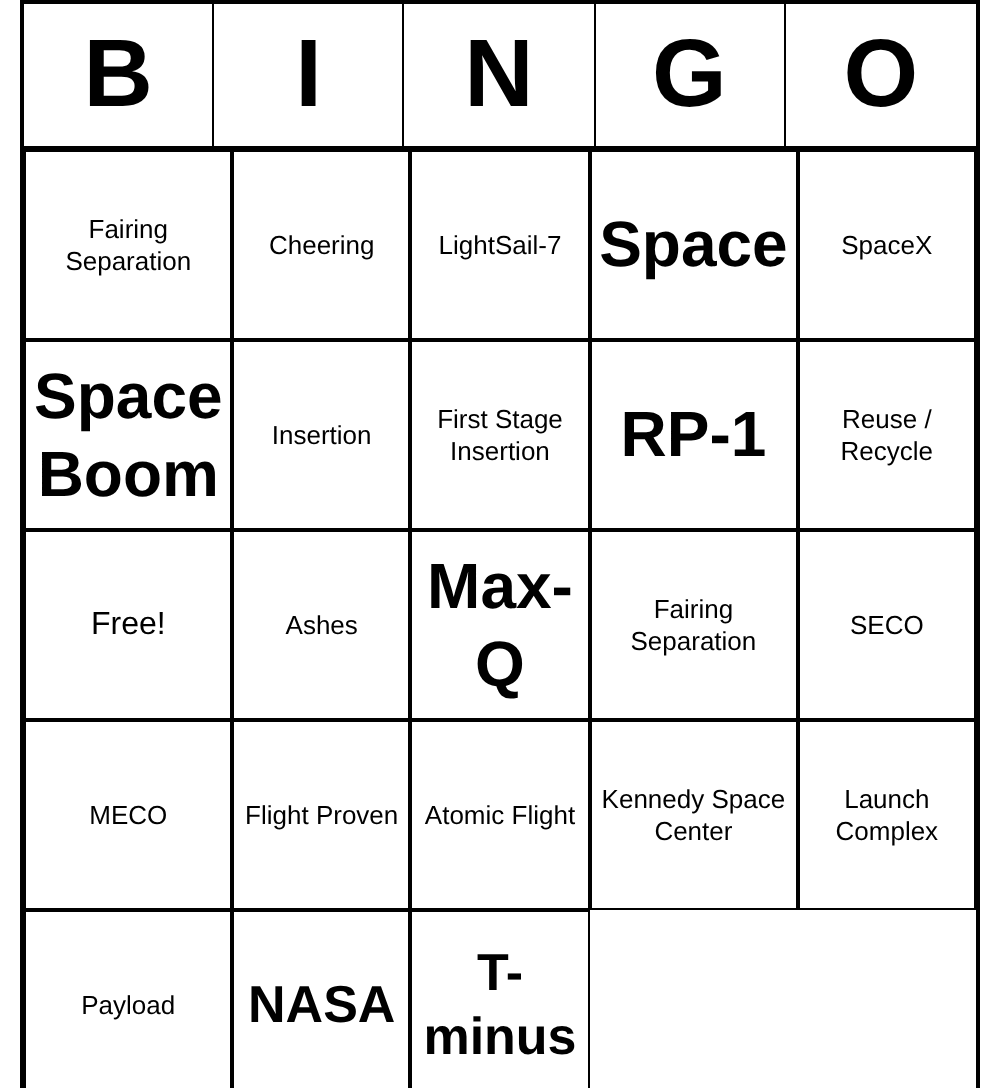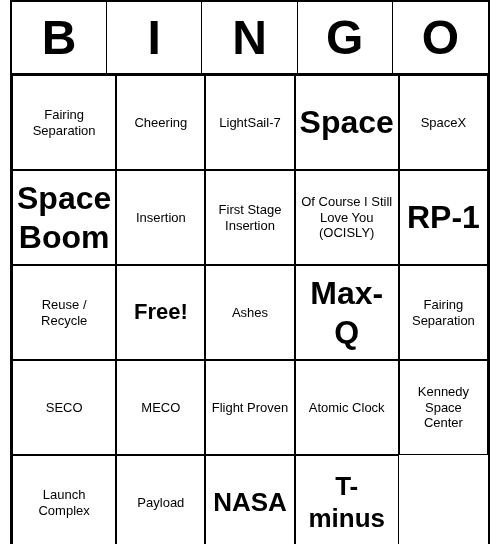--- a/index.html
+++ b/index.html
@@ -49,22 +49,22 @@
     }
     .bingo-cell.large-text {
       font-size: 26px;
       font-weight: bold;
     }
     .bingo-cell.xlarge-text {
       font-size: 32px;
       font-weight: bold;
     }
     .bingo-cell.free {
-      font-size: 22px;
-      font-weight: bold;
+      font-size: 16px;
+      font-weight: normal;
     }
   </style>
 </head>
 <body>
 
 <div class="bingo-card">
   <div class="bingo-header">
   <div class="bingo-header-cell">B</div>
       <div class="bingo-header-cell">I</div>
       <div class="bingo-header-cell">N</div>
@@ -73,30 +73,29 @@
     </div>
   <div class="bingo-grid">
   <div class="bingo-cell">Fairing Separation</div>
       <div class="bingo-cell">Cheering</div>
       <div class="bingo-cell">LightSail-7</div>
       <div class="bingo-cell xlarge-text">Space</div>
       <div class="bingo-cell">SpaceX</div>
       <div class="bingo-cell xlarge-text">Space Boom</div>
       <div class="bingo-cell">Insertion</div>
       <div class="bingo-cell">First Stage Insertion</div>
-      <div class="bingo-cell">Of Course I Still Love You (OCISLY)</div>
       <div class="bingo-cell xlarge-text">RP-1</div>
       <div class="bingo-cell">Reuse / Recycle</div>
       <div class="bingo-cell free">Free!</div>
       <div class="bingo-cell">Ashes</div>
       <div class="bingo-cell xlarge-text">Max-Q</div>
       <div class="bingo-cell">Fairing Separation</div>
       <div class="bingo-cell">SECO</div>
       <div class="bingo-cell">MECO</div>
       <div class="bingo-cell">Flight Proven</div>
-      <div class="bingo-cell">Atomic Clock</div>
+      <div class="bingo-cell">Atomic Flight</div>
       <div class="bingo-cell">Kennedy Space Center</div>
       <div class="bingo-cell">Launch Complex</div>
       <div class="bingo-cell">Payload</div>
       <div class="bingo-cell large-text">NASA</div>
       <div class="bingo-cell large-text">T-minus</div>
     </div>
 </div>
 
 </body></html>

